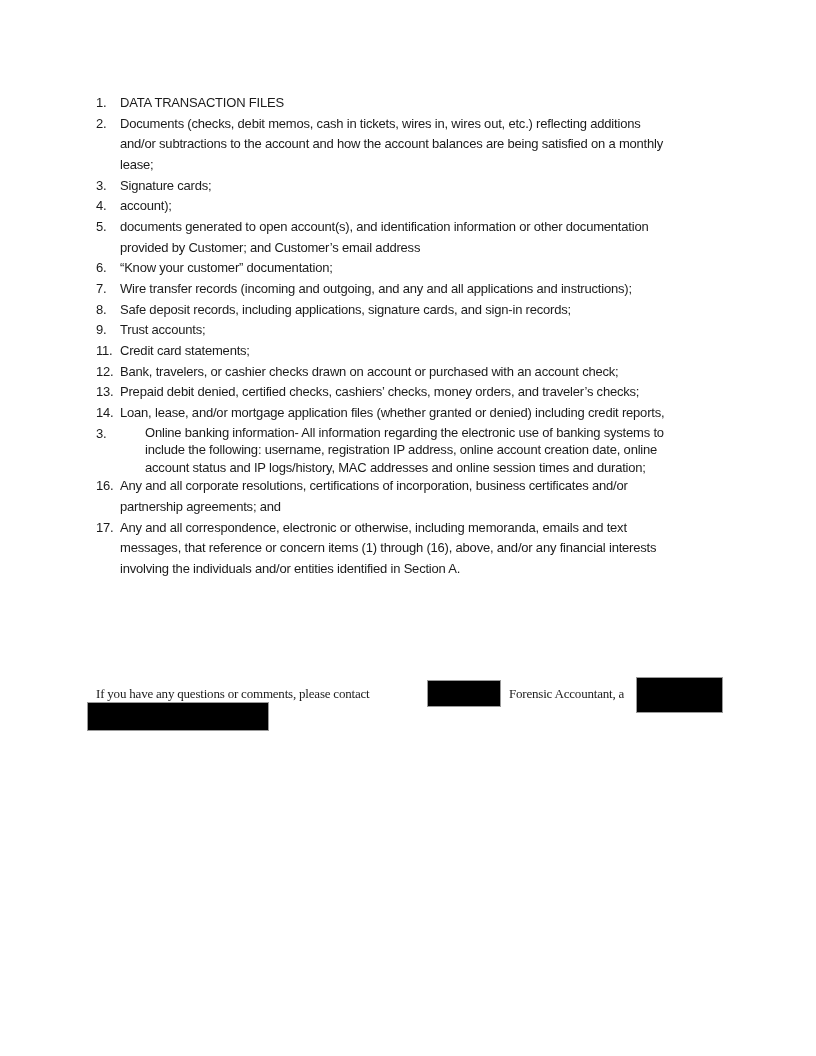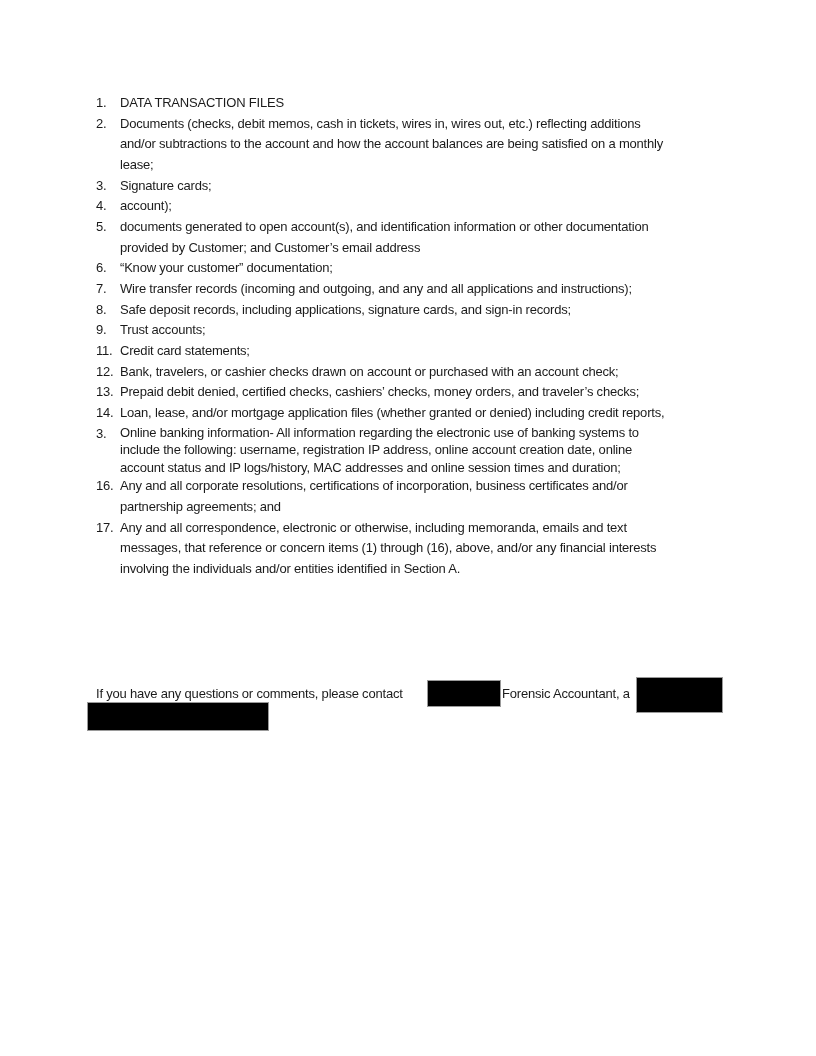--- a/index.html
+++ b/index.html
@@ -22,38 +22,40 @@
   .li-num{
     width:24px;flex:0 0 24px;
     line-height:20.65px;
     white-space:nowrap;
   }
   .li-text{flex:1;}
   .li-line{
     line-height:20.65px;
     white-space:nowrap;
   }
-  .li-text.tight .li-line{line-height:17.6px;}
+  .li-text.tight .li-line{line-height:17.6px;margin-left:25px;}
   .closing{
     position:absolute;
     left:96px;top:684px;
     width:660px;
     height:50px;
   }
   .closing-line1{
     position:relative;
     line-height:20px;
     white-space:nowrap;
     height:20px;
+    font-family:Liberation Serif, serif;
   }
   .closing-text-between{
     position:absolute;
     left:406px;top:0;
     line-height:20px;
     white-space:nowrap;
+    padding-left:7px;
   }
   .redaction{
     position:absolute;
     background:#000000;
     outline:1px solid #9a9a9a;
   }
   .redaction-a{left:332px;top:-3px;width:72px;height:25px;}
   .redaction-b{left:541px;top:-6px;width:85px;height:34px;}
   .redaction-c{left:-8px;top:19px;width:180px;height:27px;}
 </style>

